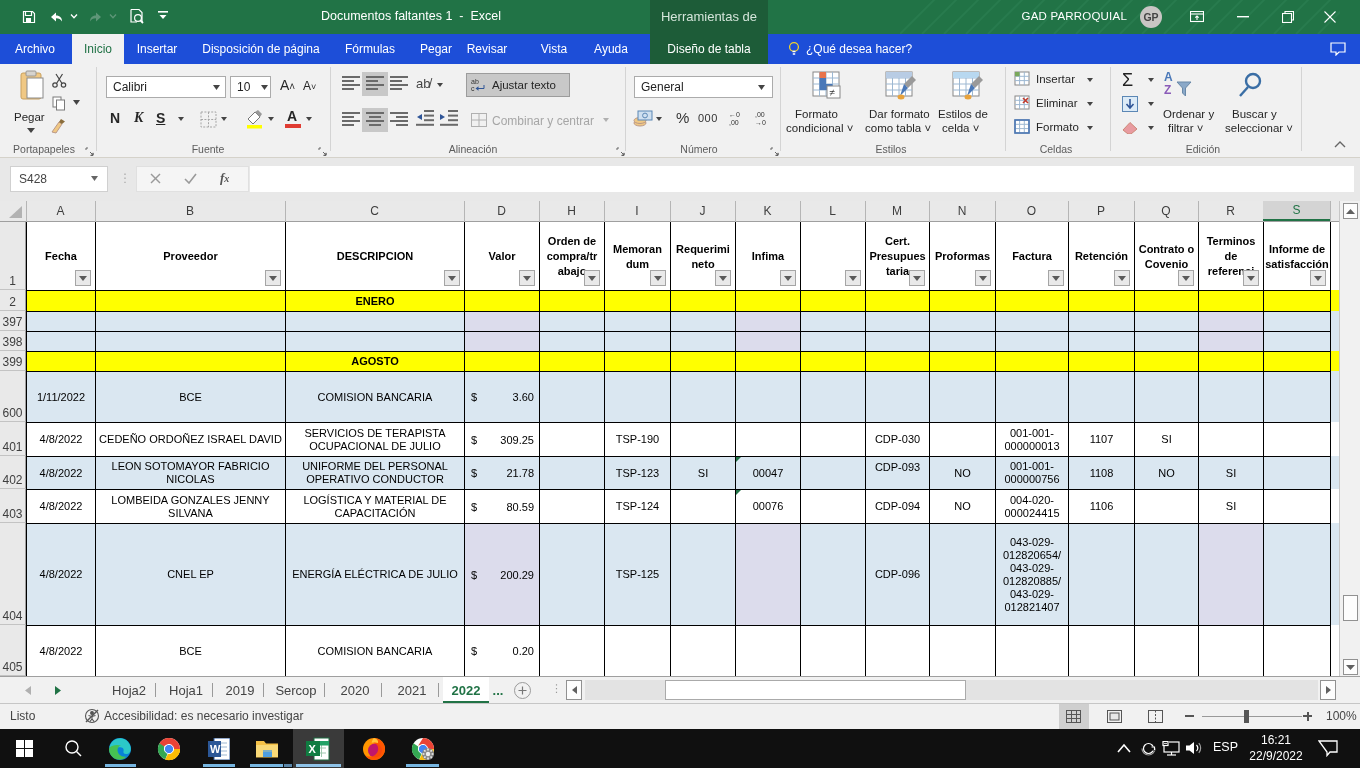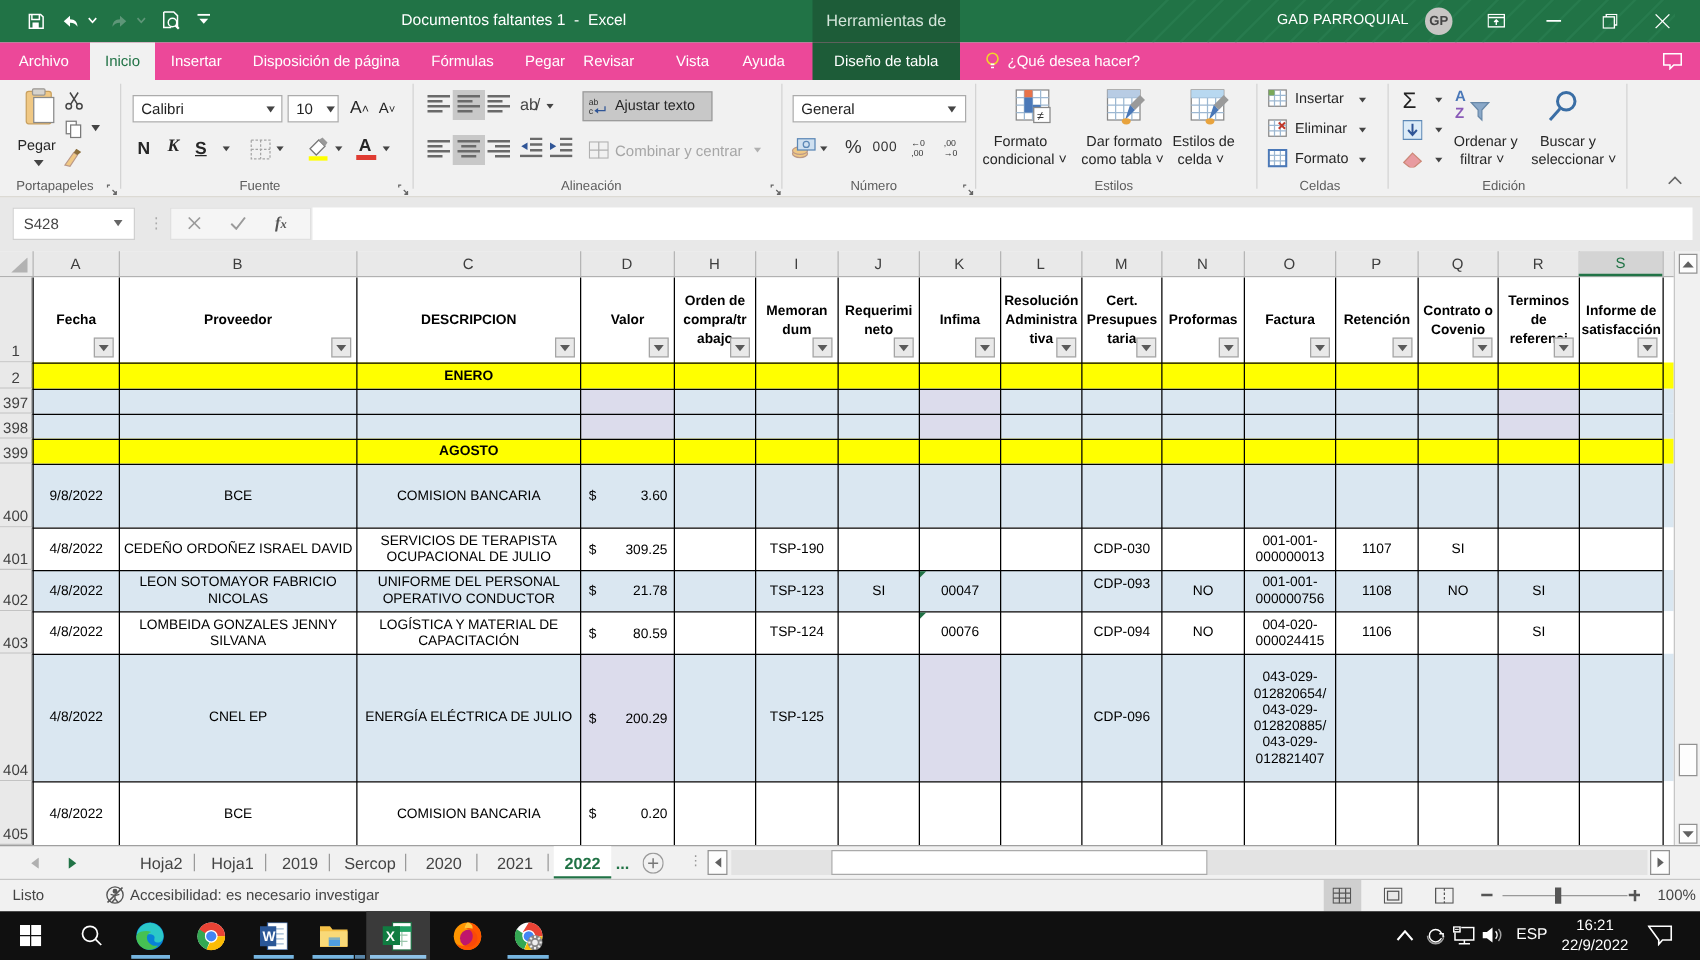--- a/index.html
+++ b/index.html
@@ -93,21 +93,21 @@
         <rect x="0.5" y="2.5" width="9" height="9"></rect>
         <path d="M3 2.5 V0.5 H11.5 V9 H9.5"></path>
       </g>
     </svg>
 <svg class="abs" style="left:1324px;top:11px" width="12" height="12" viewBox="0 0 12 12">
       <g stroke="#fff" stroke-width="1.1">
         <line x1="0.5" y1="0.5" x2="11.5" y2="11.5"></line>
         <line x1="11.5" y1="0.5" x2="0.5" y2="11.5"></line>
       </g>
     </svg>
-<div class="abs" style="left:0;top:34px;width:1360px;height:30px;background:#ec4899;">
+<div class="abs" style="left:0;top:34px;width:1360px;height:30px;background:#1d4ed8;">
 <div class="abs" style="left:650px;top:0;width:118px;height:30px;background:#1d5c38;"></div>
 <div class="tab" style="left:5px;width:60px;">Archivo</div>
 <div class="tab" style="left:72px;width:52px;background:#f1f1f1;color:#217346;">Inicio</div>
 <div class="tab" style="left:126px;width:62px;">Insertar</div>
 <div class="tab" style="left:196px;width:130px;">Disposición de página</div>
 <div class="tab" style="left:336px;width:68px;">Fórmulas</div>
 <div class="tab" style="left:410px;width:52px;">Pegar</div>
 <div class="tab" style="left:456px;width:62px;">Revisar</div>
 <div class="tab" style="left:530px;width:48px;">Vista</div>
 <div class="tab" style="left:583px;width:56px;">Ayuda</div>
@@ -531,21 +531,21 @@
 <div class="abs" style="left:1263px;top:0;width:1px;height:21px;background:#b5b5b5;"></div>
 <div class="abs" style="left:1263px;top:0;width:67px;height:20px;background:#d4d4d4;border-bottom:2px solid #217346;color:#217346;font-size:12px;text-align:center;line-height:19px;">S</div>
 <div class="abs" style="left:1330px;top:0;width:1px;height:21px;background:#b5b5b5;"></div>
 </div>
 <div class="abs" style="left:0;top:222px;width:1360px;height:454px;background:#fff;">
 <div class="abs" style="left:0;top:0px;width:26px;height:68px;background:#e9e9e9;border-right:1px solid #9f9f9f;border-bottom:1px solid #c3c3c3;color:#3e3e3e;font-size:12px;display:flex;align-items:flex-end;justify-content:center;padding-bottom:1px;">1</div>
 <div class="abs" style="left:0;top:68px;width:26px;height:21px;background:#e9e9e9;border-right:1px solid #9f9f9f;border-bottom:1px solid #c3c3c3;color:#3e3e3e;font-size:12px;display:flex;align-items:flex-end;justify-content:center;padding-bottom:1px;">2</div>
 <div class="abs" style="left:0;top:89px;width:26px;height:20px;background:#e9e9e9;border-right:1px solid #9f9f9f;border-bottom:1px solid #c3c3c3;color:#3e3e3e;font-size:12px;display:flex;align-items:flex-end;justify-content:center;padding-bottom:1px;">397</div>
 <div class="abs" style="left:0;top:109px;width:26px;height:20px;background:#e9e9e9;border-right:1px solid #9f9f9f;border-bottom:1px solid #c3c3c3;color:#3e3e3e;font-size:12px;display:flex;align-items:flex-end;justify-content:center;padding-bottom:1px;">398</div>
 <div class="abs" style="left:0;top:129px;width:26px;height:20px;background:#e9e9e9;border-right:1px solid #9f9f9f;border-bottom:1px solid #c3c3c3;color:#3e3e3e;font-size:12px;display:flex;align-items:flex-end;justify-content:center;padding-bottom:1px;">399</div>
-<div class="abs" style="left:0;top:149px;width:26px;height:51px;background:#e9e9e9;border-right:1px solid #9f9f9f;border-bottom:1px solid #c3c3c3;color:#3e3e3e;font-size:12px;display:flex;align-items:flex-end;justify-content:center;padding-bottom:1px;">400</div>
+<div class="abs" style="left:0;top:149px;width:26px;height:51px;background:#e9e9e9;border-right:1px solid #9f9f9f;border-bottom:1px solid #c3c3c3;color:#3e3e3e;font-size:12px;display:flex;align-items:flex-end;justify-content:center;padding-bottom:1px;">600</div>
 <div class="abs" style="left:0;top:200px;width:26px;height:34px;background:#e9e9e9;border-right:1px solid #9f9f9f;border-bottom:1px solid #c3c3c3;color:#3e3e3e;font-size:12px;display:flex;align-items:flex-end;justify-content:center;padding-bottom:1px;">401</div>
 <div class="abs" style="left:0;top:234px;width:26px;height:33px;background:#e9e9e9;border-right:1px solid #9f9f9f;border-bottom:1px solid #c3c3c3;color:#3e3e3e;font-size:12px;display:flex;align-items:flex-end;justify-content:center;padding-bottom:1px;">402</div>
 <div class="abs" style="left:0;top:267px;width:26px;height:34px;background:#e9e9e9;border-right:1px solid #9f9f9f;border-bottom:1px solid #c3c3c3;color:#3e3e3e;font-size:12px;display:flex;align-items:flex-end;justify-content:center;padding-bottom:1px;">403</div>
 <div class="abs" style="left:0;top:301px;width:26px;height:102px;background:#e9e9e9;border-right:1px solid #9f9f9f;border-bottom:1px solid #c3c3c3;color:#3e3e3e;font-size:12px;display:flex;align-items:flex-end;justify-content:center;padding-bottom:1px;">404</div>
 <div class="abs" style="left:0;top:403px;width:26px;height:51px;background:#e9e9e9;border-right:1px solid #9f9f9f;border-bottom:1px solid #c3c3c3;color:#3e3e3e;font-size:12px;display:flex;align-items:flex-end;justify-content:center;padding-bottom:1px;">405</div>
 <div class="abs" style="left:26px;top:0px;width:1313px;height:68px;background:#ffffff;"></div>
 <div class="abs" style="left:26px;top:68px;width:1313px;height:21px;background:#ffff00;"></div>
 <div class="abs" style="left:26px;top:89px;width:1313px;height:20px;background:#dae7f1;"></div>
 <div class="abs" style="left:26px;top:109px;width:1313px;height:20px;background:#dae7f1;"></div>
 <div class="abs" style="left:26px;top:129px;width:1313px;height:20px;background:#ffff00;"></div>
@@ -592,21 +592,20 @@
 <div class="abs" style="left:1263px;top:0;width:1px;height:454px;background:#000;"></div>
 <div class="abs" style="left:1330px;top:0;width:1px;height:454px;background:#000;"></div>
 <div class="cell hcell" style="left:27px;top:1px;width:68px;height:67px;padding:0 2px;">Fecha</div>
 <div class="cell hcell" style="left:96px;top:1px;width:189px;height:67px;padding:0 2px;">Proveedor</div>
 <div class="cell hcell" style="left:286px;top:1px;width:178px;height:67px;padding:0 2px;">DESCRIPCION</div>
 <div class="cell hcell" style="left:465px;top:1px;width:74px;height:67px;padding:0 2px;">Valor</div>
 <div class="cell hcell" style="left:540px;top:1px;width:64px;height:67px;padding:0 2px;">Orden de<br>compra/tr<br>abajo</div>
 <div class="cell hcell" style="left:605px;top:1px;width:65px;height:67px;padding:0 2px;">Memoran<br>dum</div>
 <div class="cell hcell" style="left:671px;top:1px;width:64px;height:67px;padding:0 2px;">Requerimi<br>neto</div>
 <div class="cell hcell" style="left:736px;top:1px;width:64px;height:67px;padding:0 2px;">Infima</div>
-<div class="cell hcell" style="left:801px;top:1px;width:64px;height:67px;padding:0 2px;">Resolución<br>Administra<br>tiva</div>
 <div class="cell hcell" style="left:866px;top:1px;width:63px;height:67px;padding:0 2px;">Cert.<br>Presupues<br>taria</div>
 <div class="cell hcell" style="left:930px;top:1px;width:65px;height:67px;padding:0 2px;">Proformas</div>
 <div class="cell hcell" style="left:996px;top:1px;width:72px;height:67px;padding:0 2px;">Factura</div>
 <div class="cell hcell" style="left:1069px;top:1px;width:65px;height:67px;padding:0 2px;">Retención</div>
 <div class="cell hcell" style="left:1135px;top:1px;width:63px;height:67px;padding:0 2px;">Contrato o<br>Covenio</div>
 <div class="cell hcell" style="left:1199px;top:1px;width:64px;height:67px;padding:0 2px;">Terminos<br>de<br>referenci</div>
 <div class="cell hcell" style="left:1264px;top:1px;width:66px;height:67px;padding:0 2px;">Informe de<br>satisfacción</div>
 <div class="fbtn" style="left:75px;top:48px;"></div>
 <div class="fbtn" style="left:265px;top:48px;"></div>
 <div class="fbtn" style="left:444px;top:48px;"></div>
@@ -618,21 +617,21 @@
 <div class="fbtn" style="left:845px;top:48px;"></div>
 <div class="fbtn" style="left:909px;top:48px;"></div>
 <div class="fbtn" style="left:975px;top:48px;"></div>
 <div class="fbtn" style="left:1048px;top:48px;"></div>
 <div class="fbtn" style="left:1114px;top:48px;"></div>
 <div class="fbtn" style="left:1178px;top:48px;"></div>
 <div class="fbtn" style="left:1243px;top:48px;"></div>
 <div class="fbtn" style="left:1310px;top:48px;"></div>
 <div class="cell" style="left:286px;top:69px;width:178px;height:20px;padding:0 2px; font-weight:600;">ENERO</div>
 <div class="cell" style="left:286px;top:130px;width:178px;height:19px;padding:0 2px; font-weight:600;">AGOSTO</div>
-<div class="cell" style="left:27px;top:150px;width:68px;height:50px;padding:0 2px;">9/8/2022</div>
+<div class="cell" style="left:27px;top:150px;width:68px;height:50px;padding:0 2px;">1/11/2022</div>
 <div class="cell" style="left:96px;top:150px;width:189px;height:50px;padding:0 2px;">BCE</div>
 <div class="cell" style="left:286px;top:150px;width:178px;height:50px;padding:0 2px;">COMISION BANCARIA</div>
 <div class="abs" style="left:465px;top:150px;width:74px;height:50px;display:flex;align-items:center;font-size:11px;">
         <span style="padding-left:6px;">$</span>
         <span style="margin-left:auto;padding-right:5px;">3.60</span>
       </div>
 <div class="cell" style="left:27px;top:201px;width:68px;height:33px;padding:0 2px;">4/8/2022</div>
 <div class="cell" style="left:96px;top:201px;width:189px;height:33px;padding:0 2px;">CEDEÑO ORDOÑEZ ISRAEL DAVID</div>
 <div class="cell" style="left:286px;top:201px;width:178px;height:33px;padding:0 2px;">SERVICIOS DE TERAPISTA<br>OCUPACIONAL DE JULIO</div>
 <div class="abs" style="left:465px;top:201px;width:74px;height:33px;display:flex;align-items:center;font-size:11px;">

